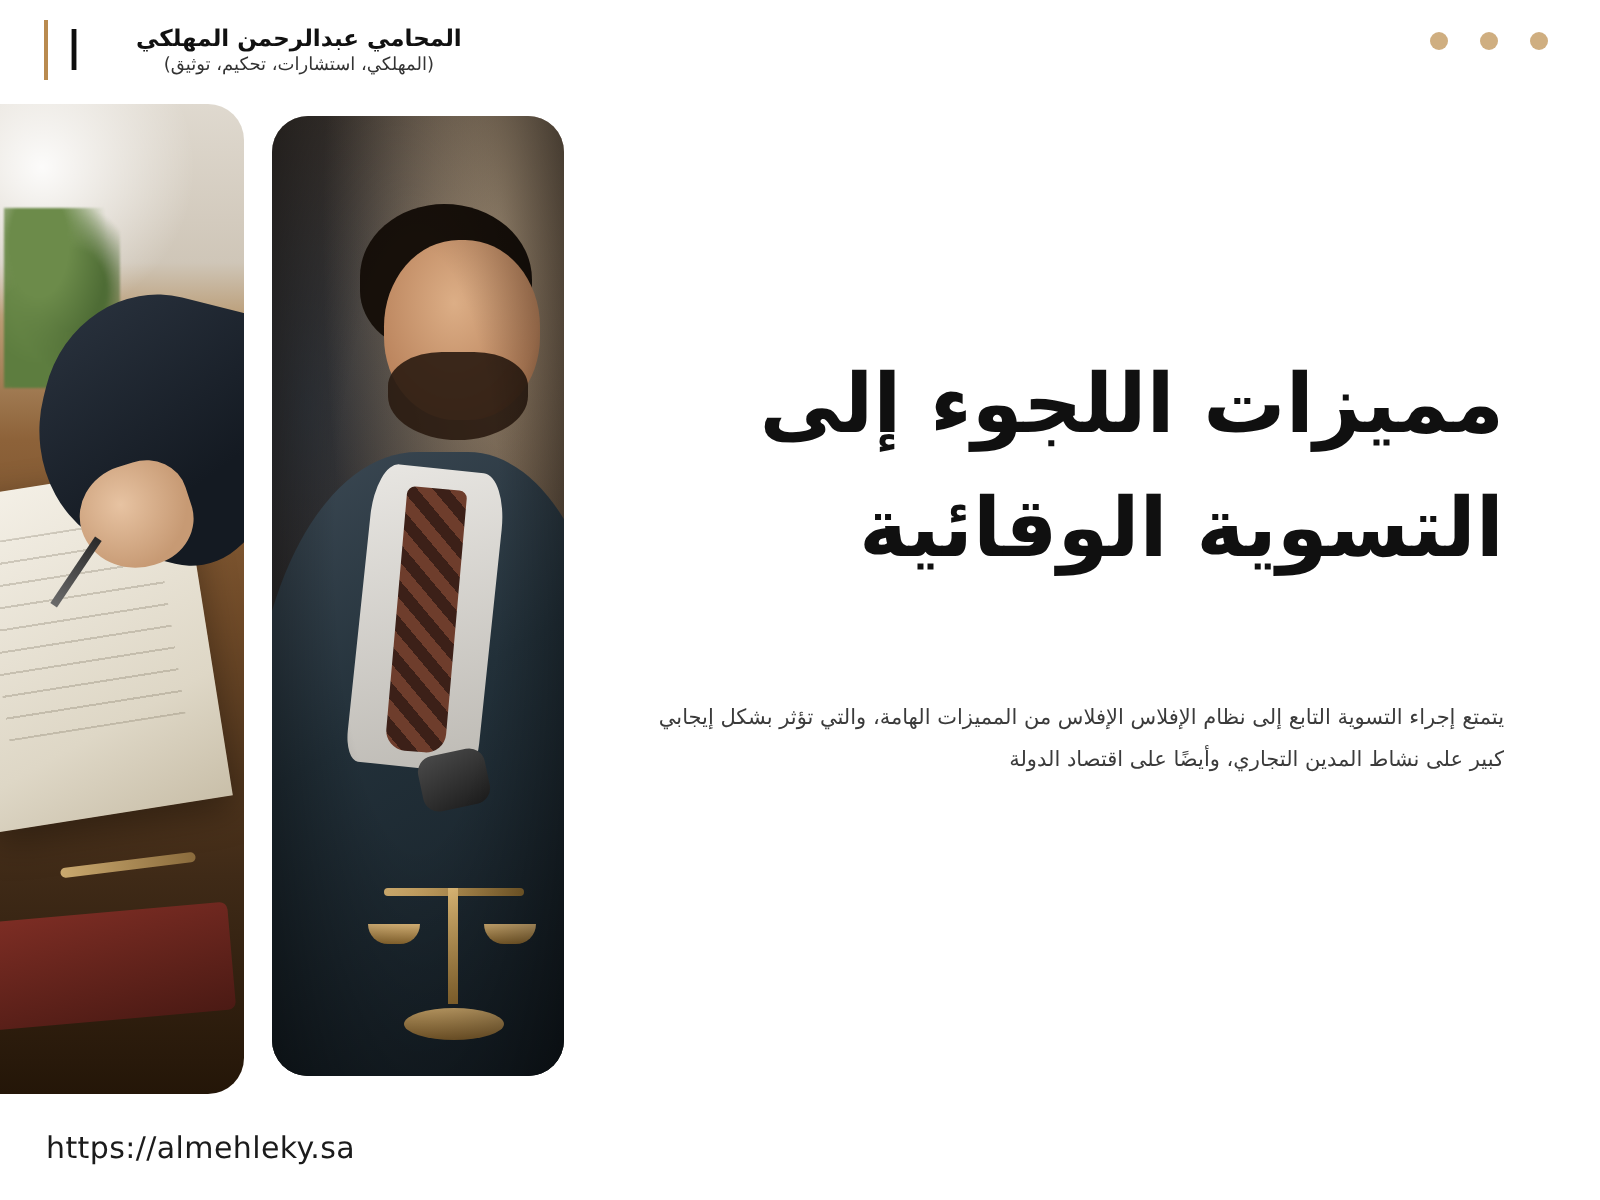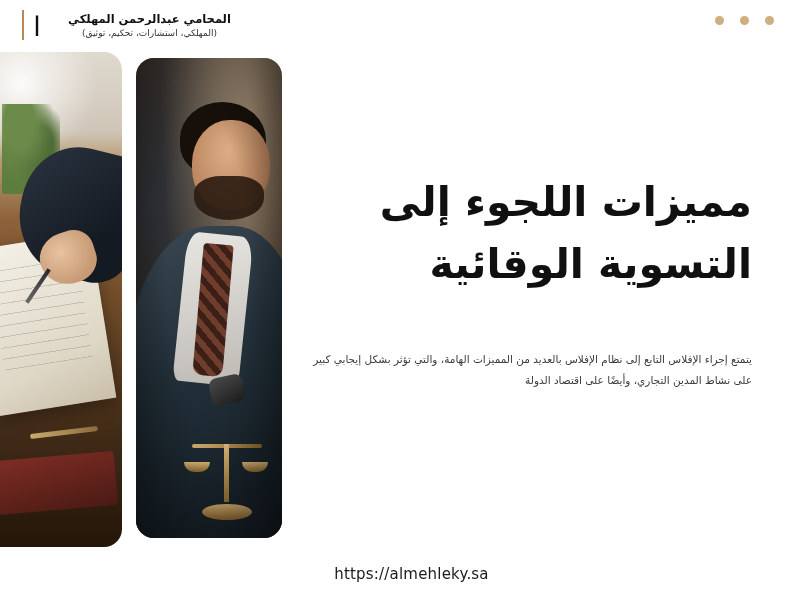--- a/index.html
+++ b/index.html
@@ -359,21 +359,20 @@
 
   
   .footer {
     position: absolute;
     left: 0; bottom: 0;
     width: 800px;
     height: 52px;
     display: flex;
     align-items: center;
     padding-left: 23px;
-    justify-content: center;
   }
   .url {
     font-size: 15px;
     color: #1b1b1b;
     direction: ltr;
     letter-spacing: .2px;
   }
 </style>
 </head>
 <body>
@@ -432,20 +431,20 @@
           <div class="base"></div>
         </div>
         <div class="vignette"></div>
       </div>
     </div>
 
   </div>
 
   <div class="content">
     <h1 class="headline">مميزات اللجوء إلى التسوية الوقائية</h1>
-    <p class="body-text">يتمتع إجراء الإفلاس التابع إلى نظام الإفلاس بالعديد من المميزات الهامة، والتي تؤثر بشكل إيجابي كبير على نشاط المدين التجاري، وأيضًا على اقتصاد الدولة</p>
+    <p class="body-text">يتمتع إجراء التسوية التابع إلى نظام الإفلاس الإفلاس من المميزات الهامة، والتي تؤثر بشكل إيجابي كبير على نشاط المدين التجاري، وأيضًا على اقتصاد الدولة</p>
   </div>
 
   <div class="footer">
     <span class="url">https://almehleky.sa</span>
   </div>
 
 </div>
 
 </body></html>

